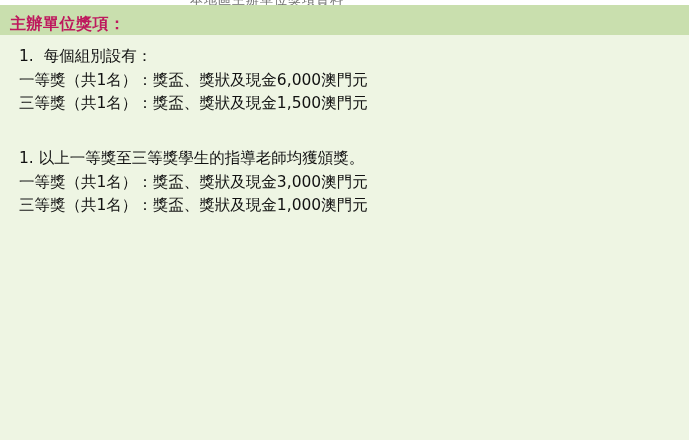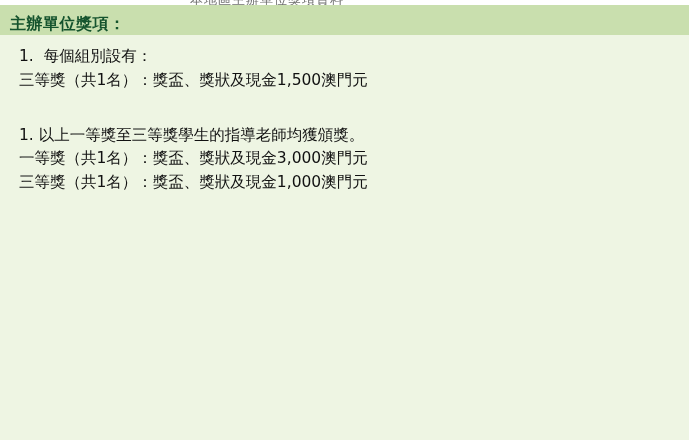--- a/index.html
+++ b/index.html
@@ -45,21 +45,21 @@
     width: 689px;
     height: 30px;
     background: #c9dfae;
   }
   .header-title {
     position: absolute;
     top: 9px;
     left: 10px;
     font-size: 16px;
     font-weight: bold;
-    color: #14532d;
+    color: #be185d;
     letter-spacing: 0.5px;
   }
   .body-area {
     position: absolute;
     top: 35px;
     left: 0;
     width: 689px;
     height: 405px;
     background: #eef5e3;
     padding: 10px 12px 0 12px;
@@ -90,20 +90,21 @@
   </div>
 
   <div class="header-band">
     <div class="header-title">主辦單位獎項：</div>
   </div>
 
   <div class="body-area">
 
     <div>
       <div class="line">1.  每個組別設有：</div>
+      <div class="line">一等獎（共1名）：獎盃、獎狀及現金6,000澳門元</div>
       <div class="line">三等獎（共1名）：獎盃、獎狀及現金1,500澳門元</div>
     </div>
 
     <div class="line blank"></div>
     <div class="block-gap"></div>
 
     <div>
       <div class="line">1. 以上一等獎至三等獎學生的指導老師均獲頒獎。</div>
       <div class="line">一等獎（共1名）：獎盃、獎狀及現金3,000澳門元</div>
       <div class="line">三等獎（共1名）：獎盃、獎狀及現金1,000澳門元</div>

